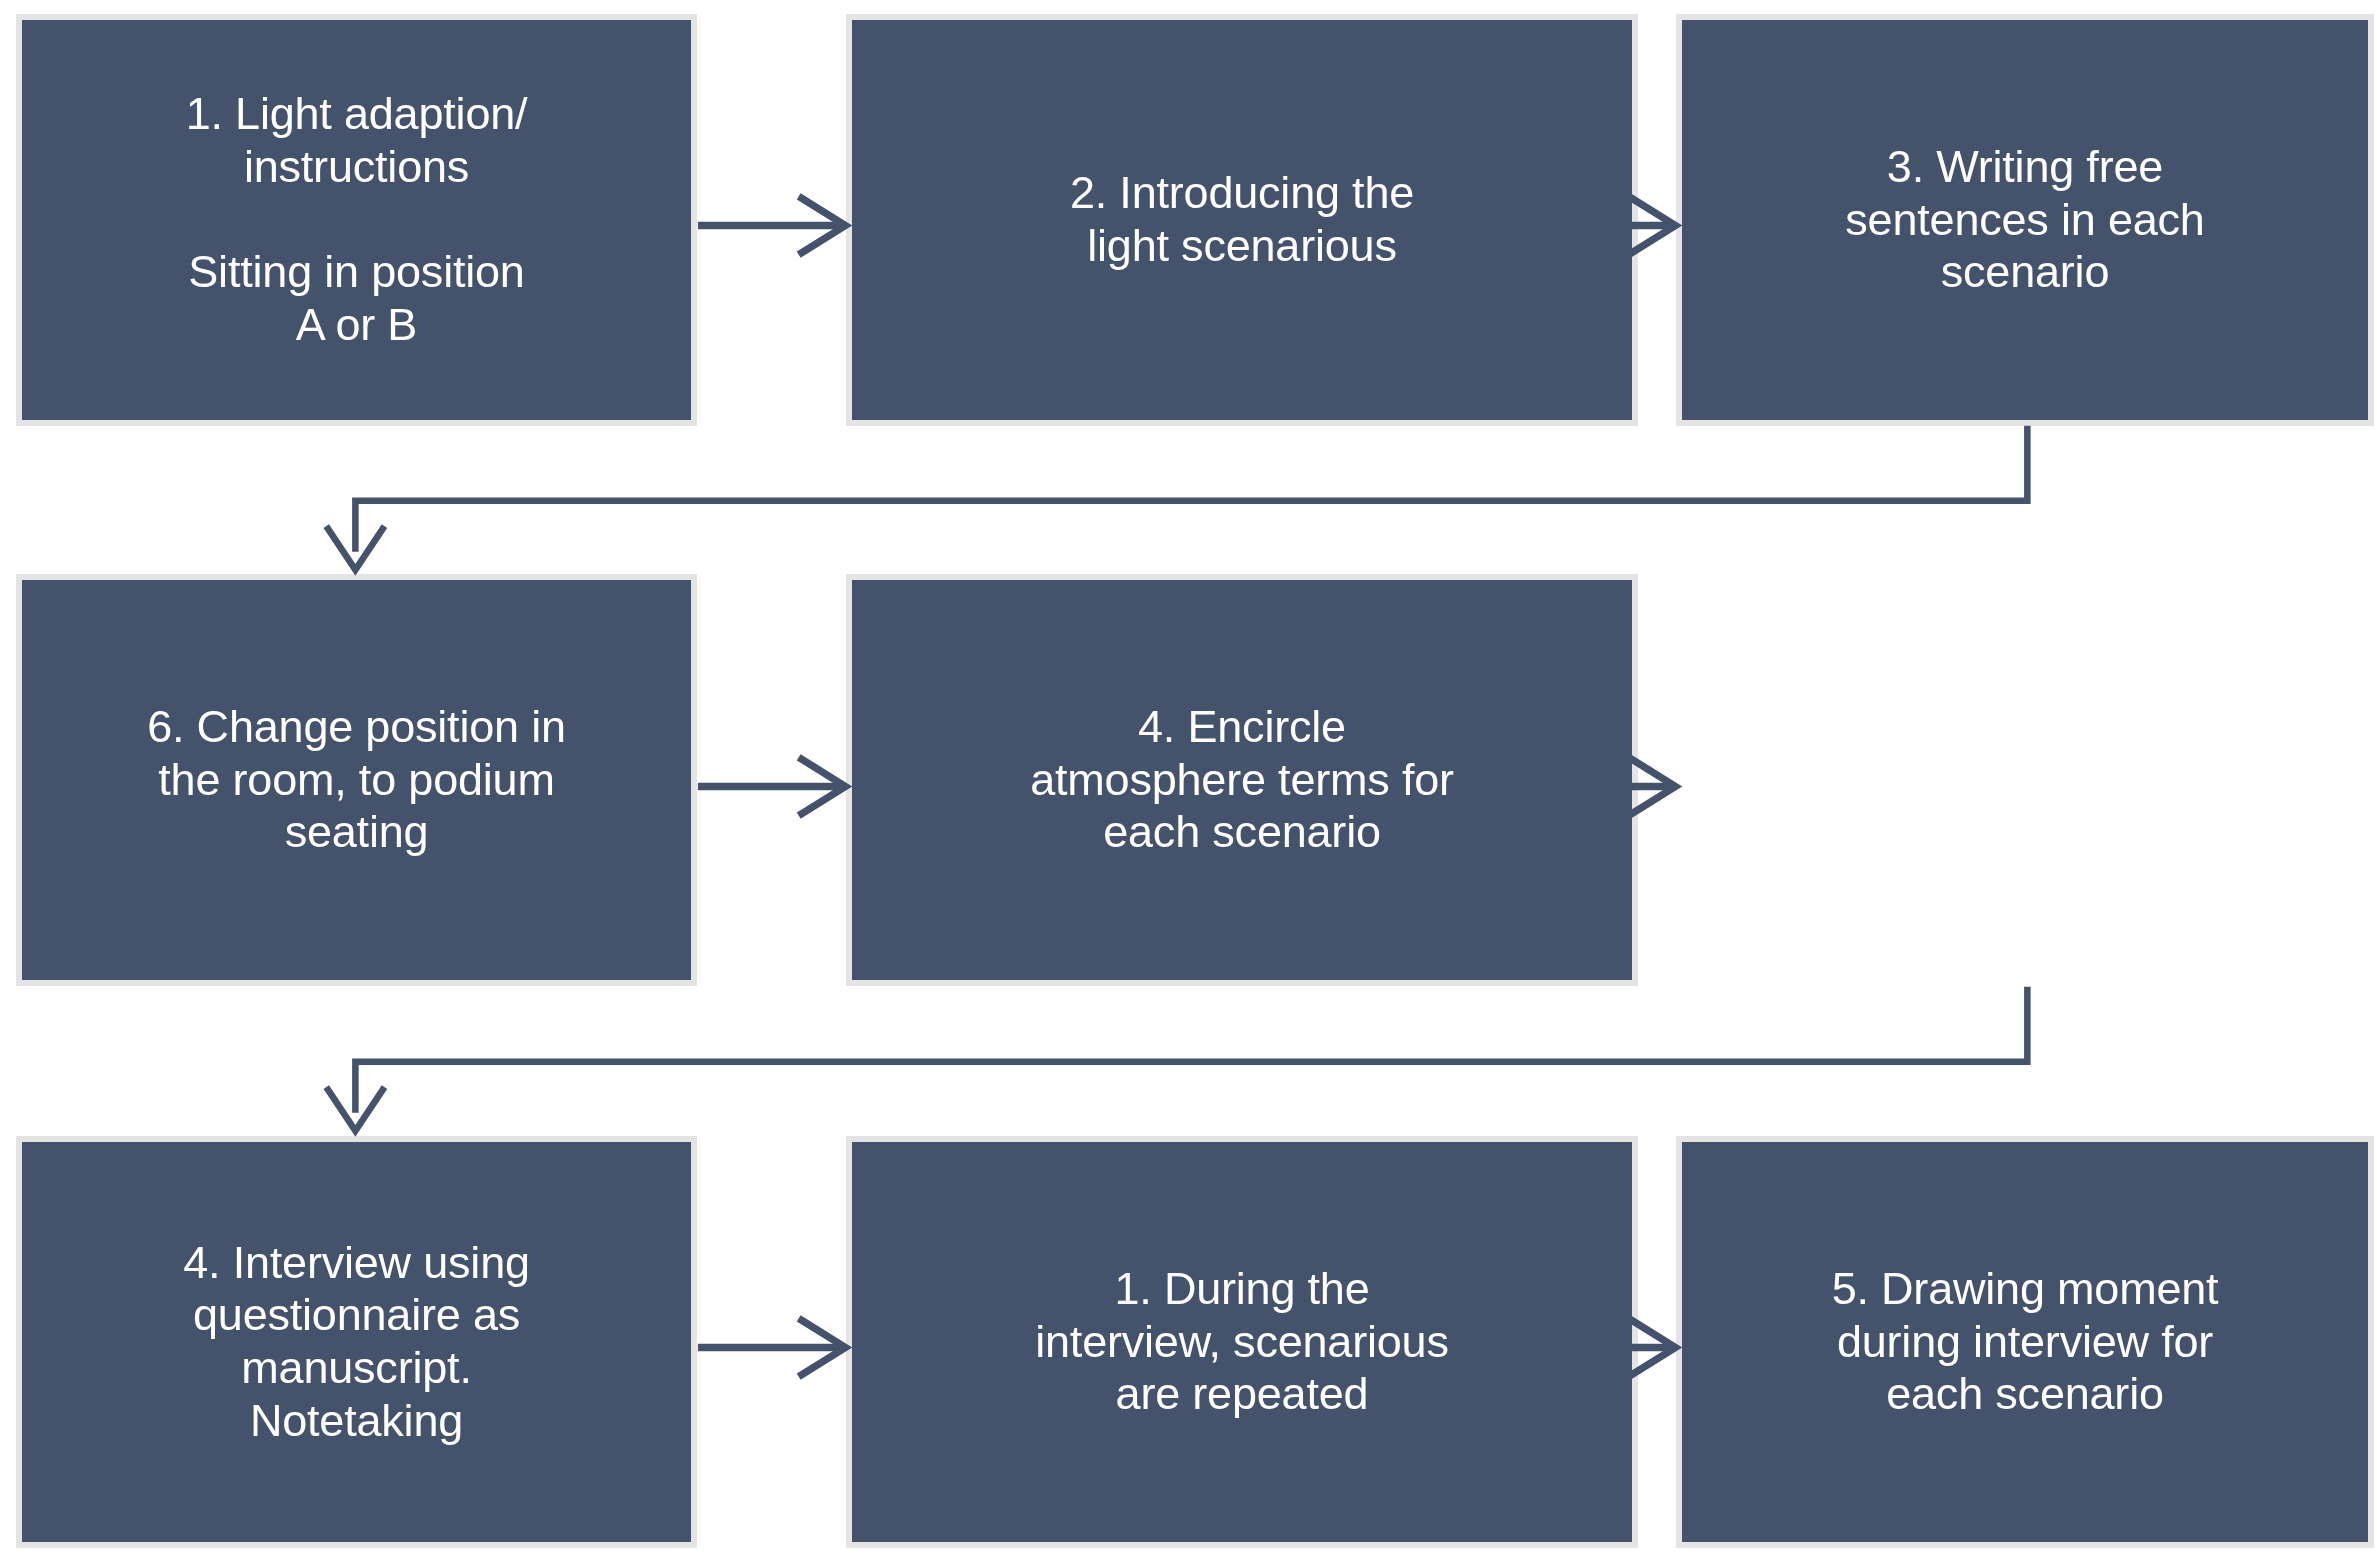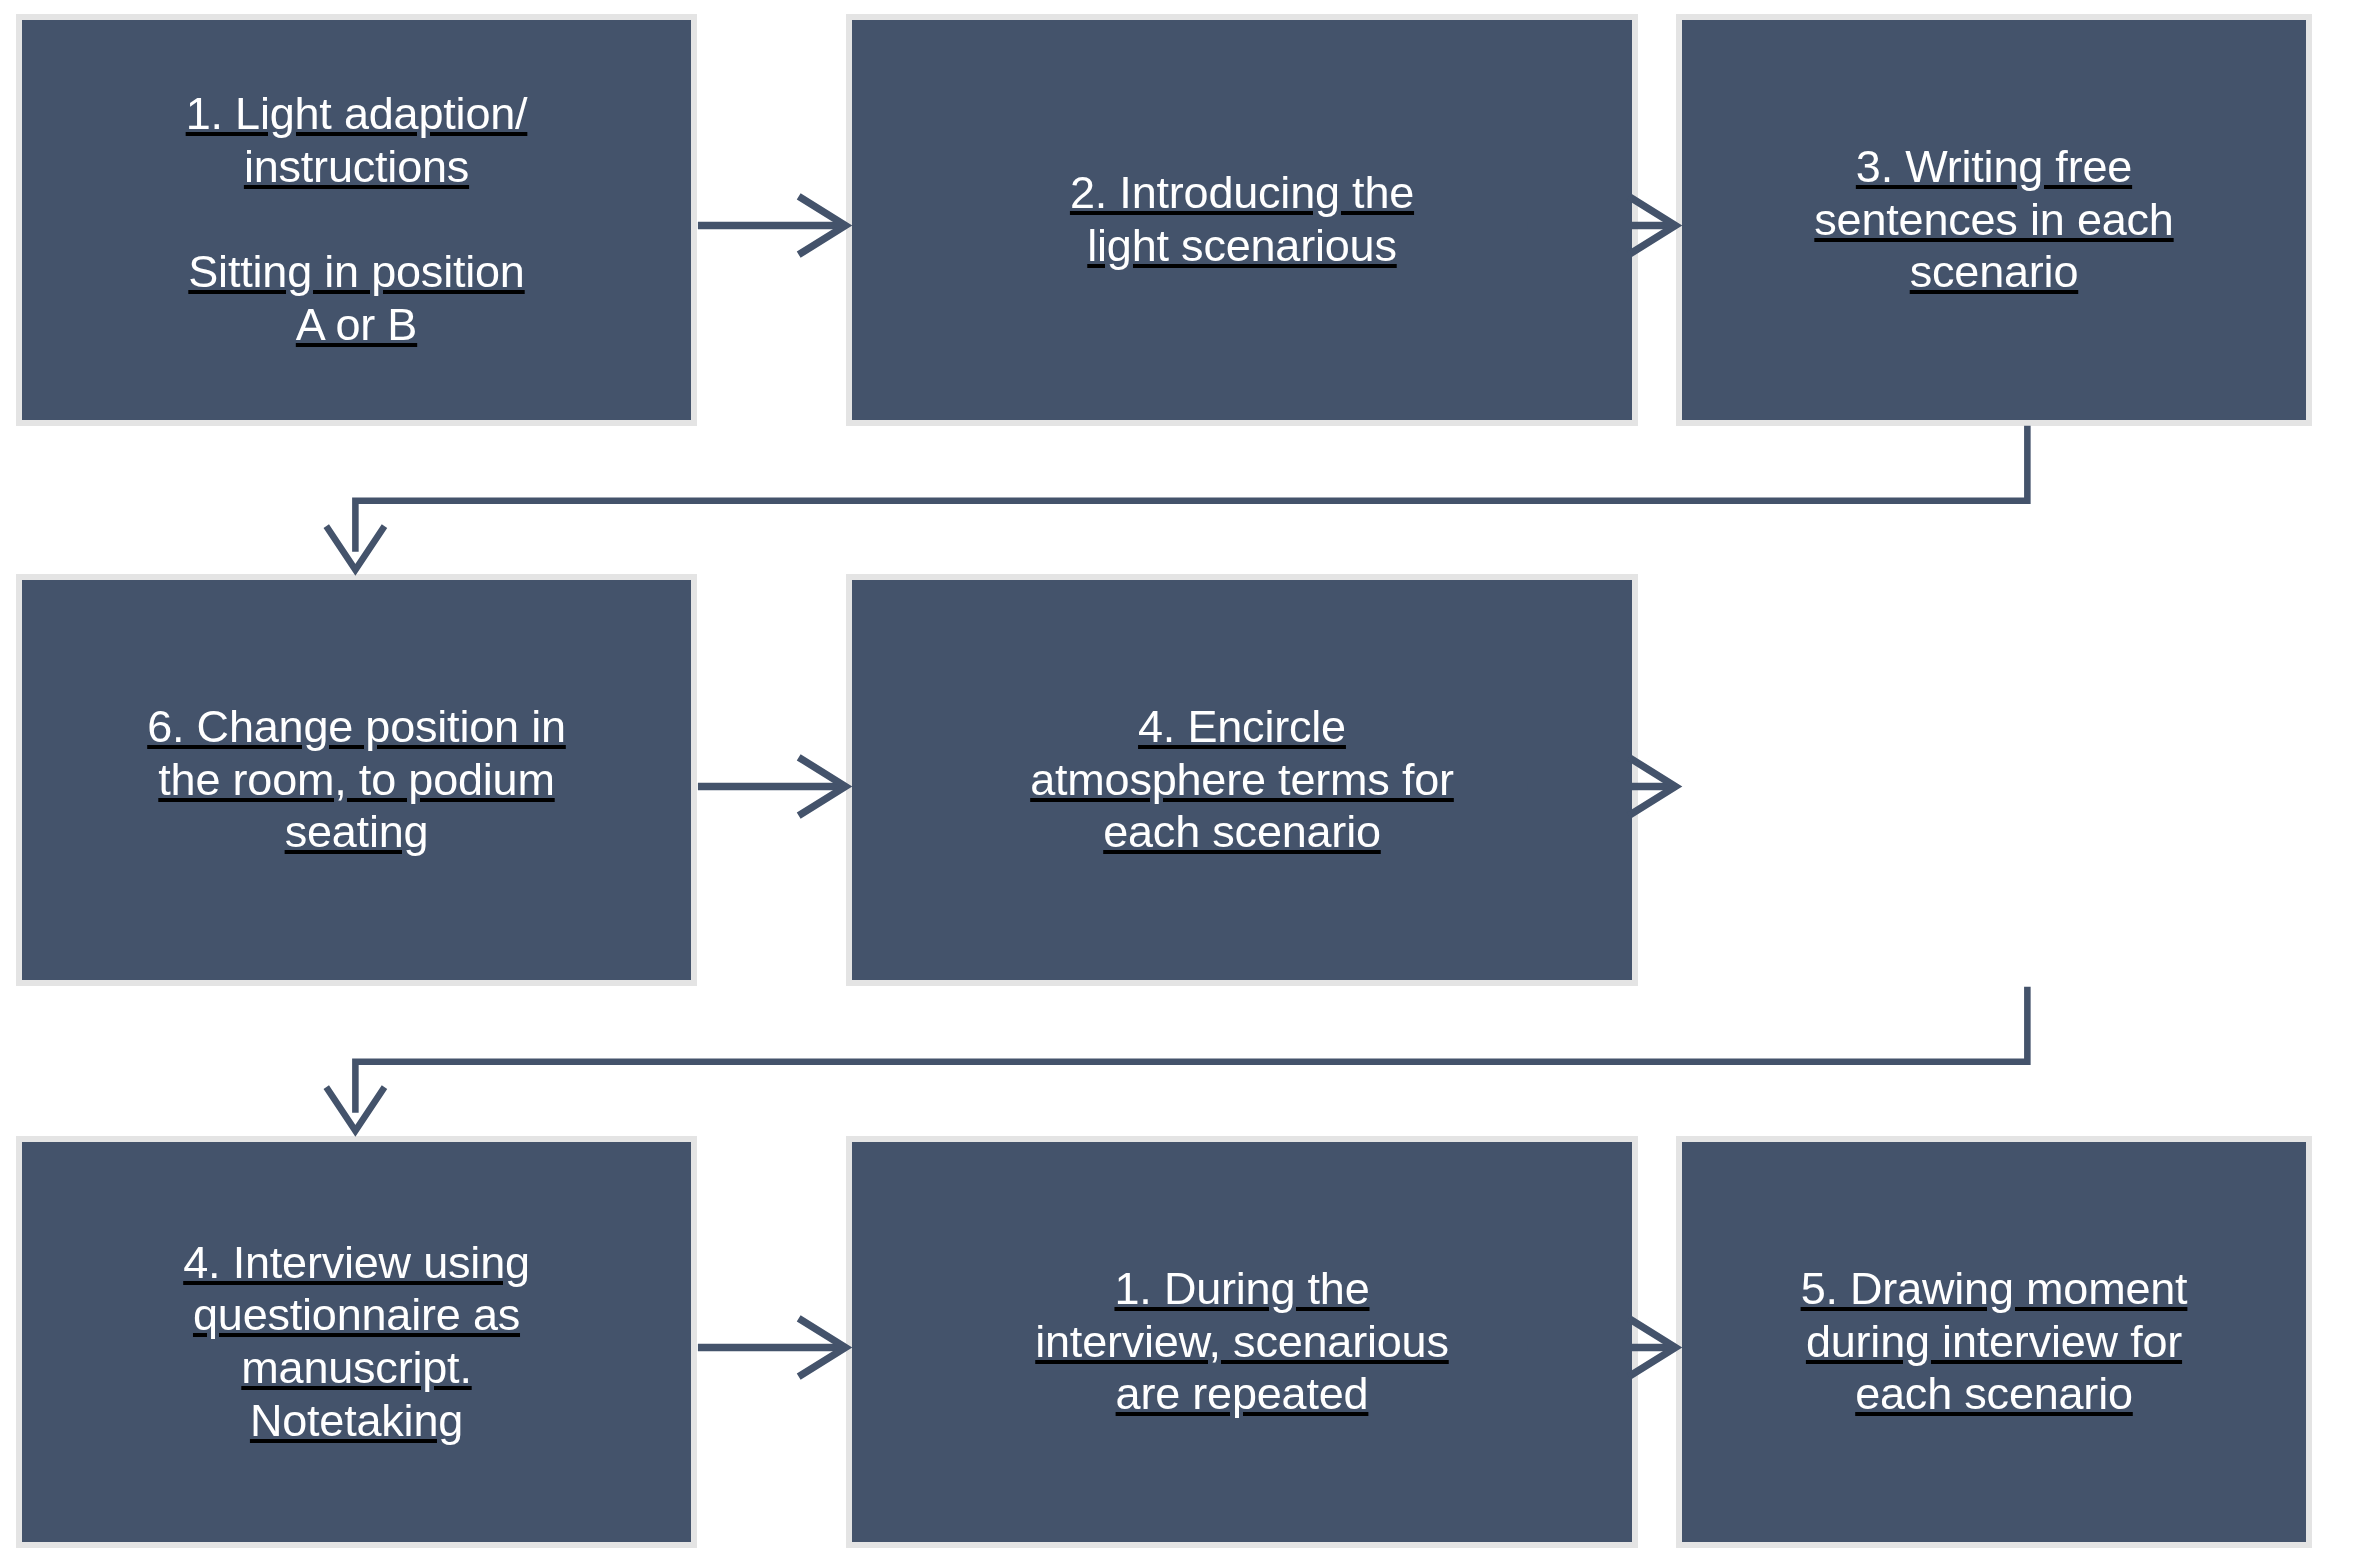--- a/index.html
+++ b/index.html
@@ -22,42 +22,41 @@
   
   .node {
     position: absolute;
     box-sizing: border-box;
     background: #44536B;
     border: 6.6px solid #E4E4E4;
     display: flex;
     align-items: center;
     justify-content: center;
     padding: 16px 16px;
-    text-decoration: underline;
   }
   .node-text {
     color: #FFFFFF;
     font-family: "Liberation Sans", sans-serif;
     font-size: 45px;
     line-height: 1.17;
     text-align: center;
     font-weight: 400;
     white-space: pre-line;
     letter-spacing: -0.2px;
   }
 
   
   .r1 { top: 14px;   height: 412px; }
   .r2 { top: 574px;  height: 412px; }
   .r3 { top: 1136px; height: 412px; }
 
   
   .c1 { left: 16px;   width: 681px; }
   .c2 { left: 846px; width: 792px; }
-  .c3 { left: 1676px; width: 636px; }
+  .c3 { left: 1676px; width: 698px; }
 
   
   .conn {
     position: absolute;
     pointer-events: none;
   }
   .conn svg { display: block; overflow: visible; }
 
   
   .h-arrow-r1a { left: 695px;  top: 178px;  width: 157px; height: 95px; }

